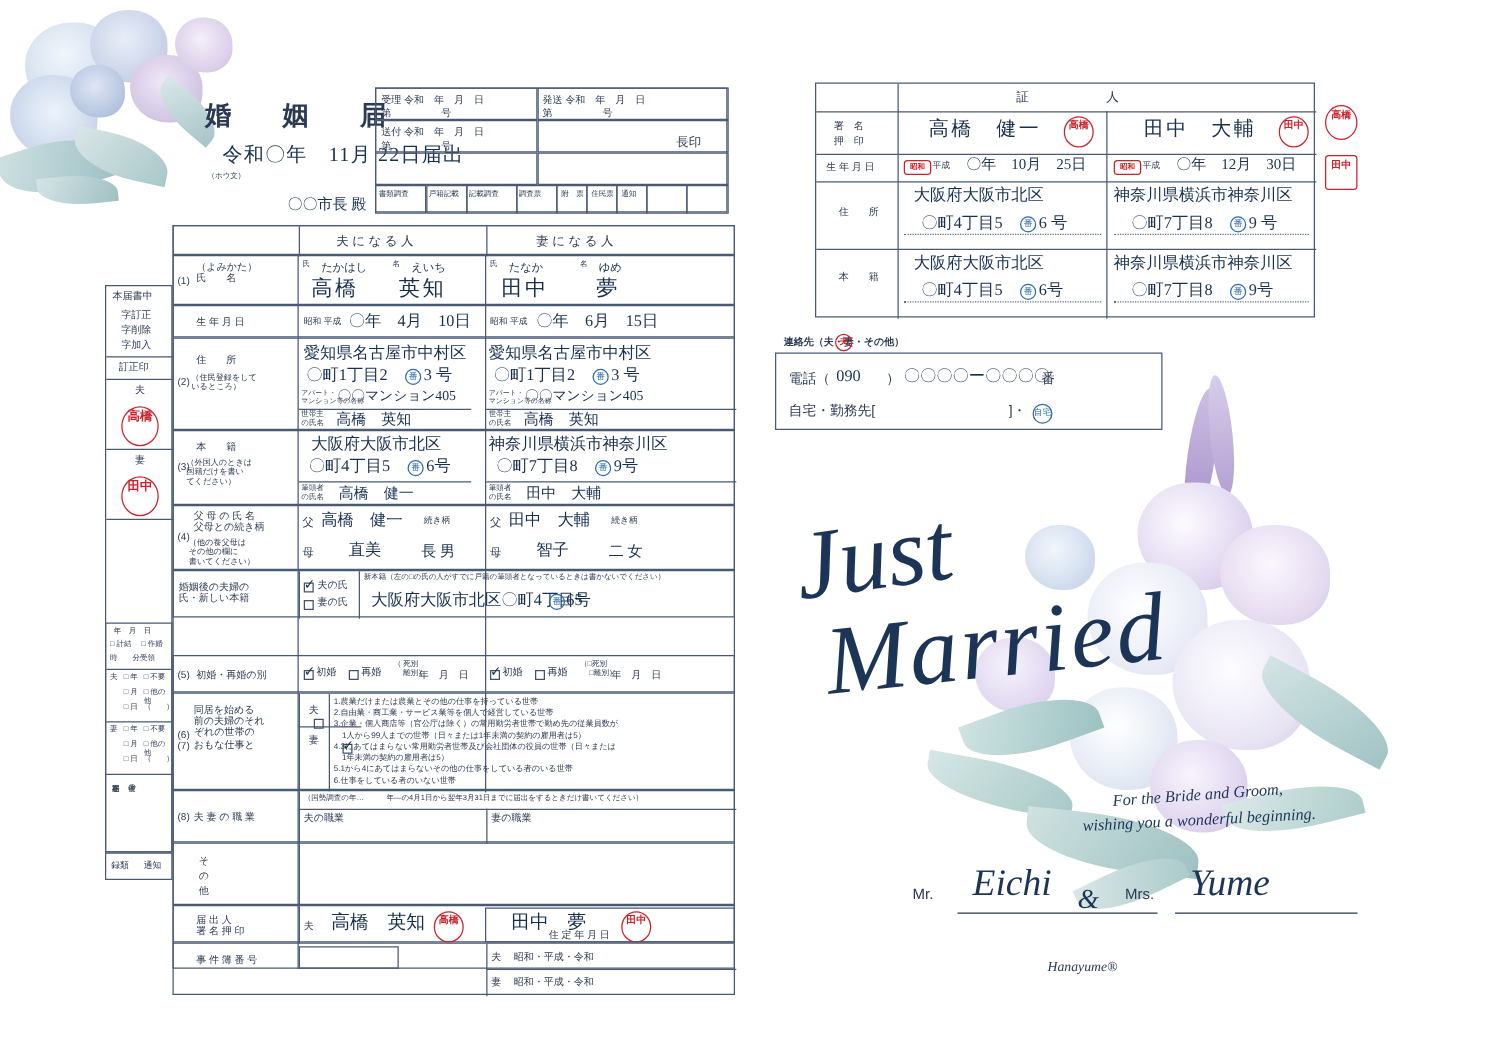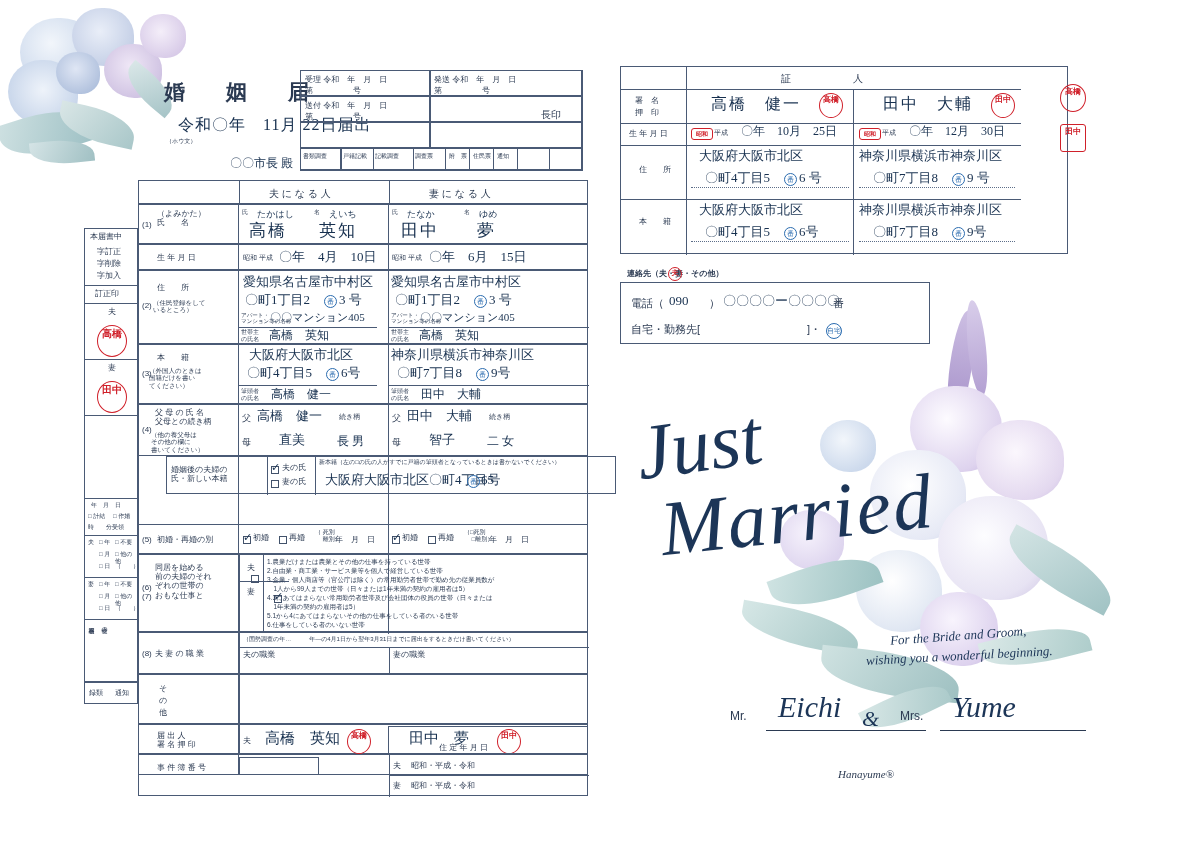--- a/index.html
+++ b/index.html
@@ -255,21 +255,21 @@
     <div class="lbl" style="left:200px;top:8px;font-size:7px;">続き柄</div>
     <div class="lbl hand" style="left:198px;top:30px;font-size:12px;">長 男</div>
     <div class="lbl" style="left:253px;top:8px;font-size:9px;">父</div>
     <div class="lbl hand" style="left:268px;top:4px;font-size:13px;">田中　大輔</div>
     <div class="lbl" style="left:253px;top:32px;font-size:9px;">母</div>
     <div class="lbl hand" style="left:290px;top:28px;font-size:13px;">智子</div>
     <div class="lbl" style="left:350px;top:8px;font-size:7px;">続き柄</div>
     <div class="lbl hand" style="left:348px;top:30px;font-size:12px;">二 女</div>
   </div>
 
-  <div class="frame" style="left:138px;top:456px;width:450px;height:38px;margin-left:28px;">
+  <div class="frame" style="left:138px;top:456px;width:450px;height:38px;">
     <div class="lbl" style="left:4px;top:8px;white-space:pre-line;">婚姻後の夫婦の
 氏・新しい本籍</div>
     <div style="position:absolute;left:100px;top:0;height:38px;border-left:1px solid #4a5a75;"></div>
     <span class="chk on" style="position:absolute;left:104px;top:9px;"></span>
     <div class="lbl" style="left:115px;top:6px;">夫の氏</div>
     <span class="chk" style="position:absolute;left:104px;top:23px;"></span>
     <div class="lbl" style="left:115px;top:20px;">妻の氏</div>
     <div style="position:absolute;left:148px;top:0;height:38px;border-left:1px solid #4a5a75;"></div>
     <div class="lbl" style="left:152px;top:2px;font-size:6px;">新本籍（左の□の氏の人がすでに戸籍の筆頭者となっているときは書かないでください）</div>
     <div class="lbl hand" style="left:158px;top:16px;font-size:13px;">大阪府大阪市北区〇町4丁目5</div>
@@ -356,21 +356,21 @@
     <div style="position:absolute;left:250px;top:0;height:42px;border-left:1px solid #4a5a75;"></div>
     <div class="lbl" style="left:300px;top:-12px;text-align:right;">住 定 年 月 日</div>
     <div class="lbl" style="left:254px;top:6px;">夫</div>
     <div class="lbl" style="left:272px;top:6px;">昭和・平成・令和</div>
     <div style="position:absolute;left:250px;top:20px;width:200px;border-top:1px solid #4a5a75;"></div>
     <div class="lbl" style="left:254px;top:26px;">妻</div>
     <div class="lbl" style="left:272px;top:26px;">昭和・平成・令和</div>
   </div>
   <div class="frame" style="left:388px;top:726px;width:200px;height:28px;"></div>
 
-  <div class="frame" style="left:620px;top:66px;width:448px;height:188px;">
+  <div class="frame" style="left:652px;top:66px;width:400px;height:188px;">
     <div class="lbl" style="left:160px;top:6px;font-size:10px;letter-spacing:2px;">証　　　　　人</div>
     <div style="position:absolute;left:0;top:22px;width:400px;border-top:1px solid #4a5a75;"></div>
     <div style="position:absolute;left:65px;top:0;height:188px;border-left:1px solid #4a5a75;"></div>
     <div style="position:absolute;left:232px;top:22px;height:166px;border-left:1px solid #4a5a75;"></div>
     <div style="position:absolute;left:0;top:56px;width:400px;border-top:1px solid #4a5a75;"></div>
     <div style="position:absolute;left:0;top:78px;width:400px;border-top:1px solid #4a5a75;"></div>
     <div style="position:absolute;left:0;top:132px;width:400px;border-top:1px solid #4a5a75;"></div>
 
     <div class="lbl" style="left:14px;top:28px;white-space:pre-line;line-height:1.5;">署　名
 押　印</div>

